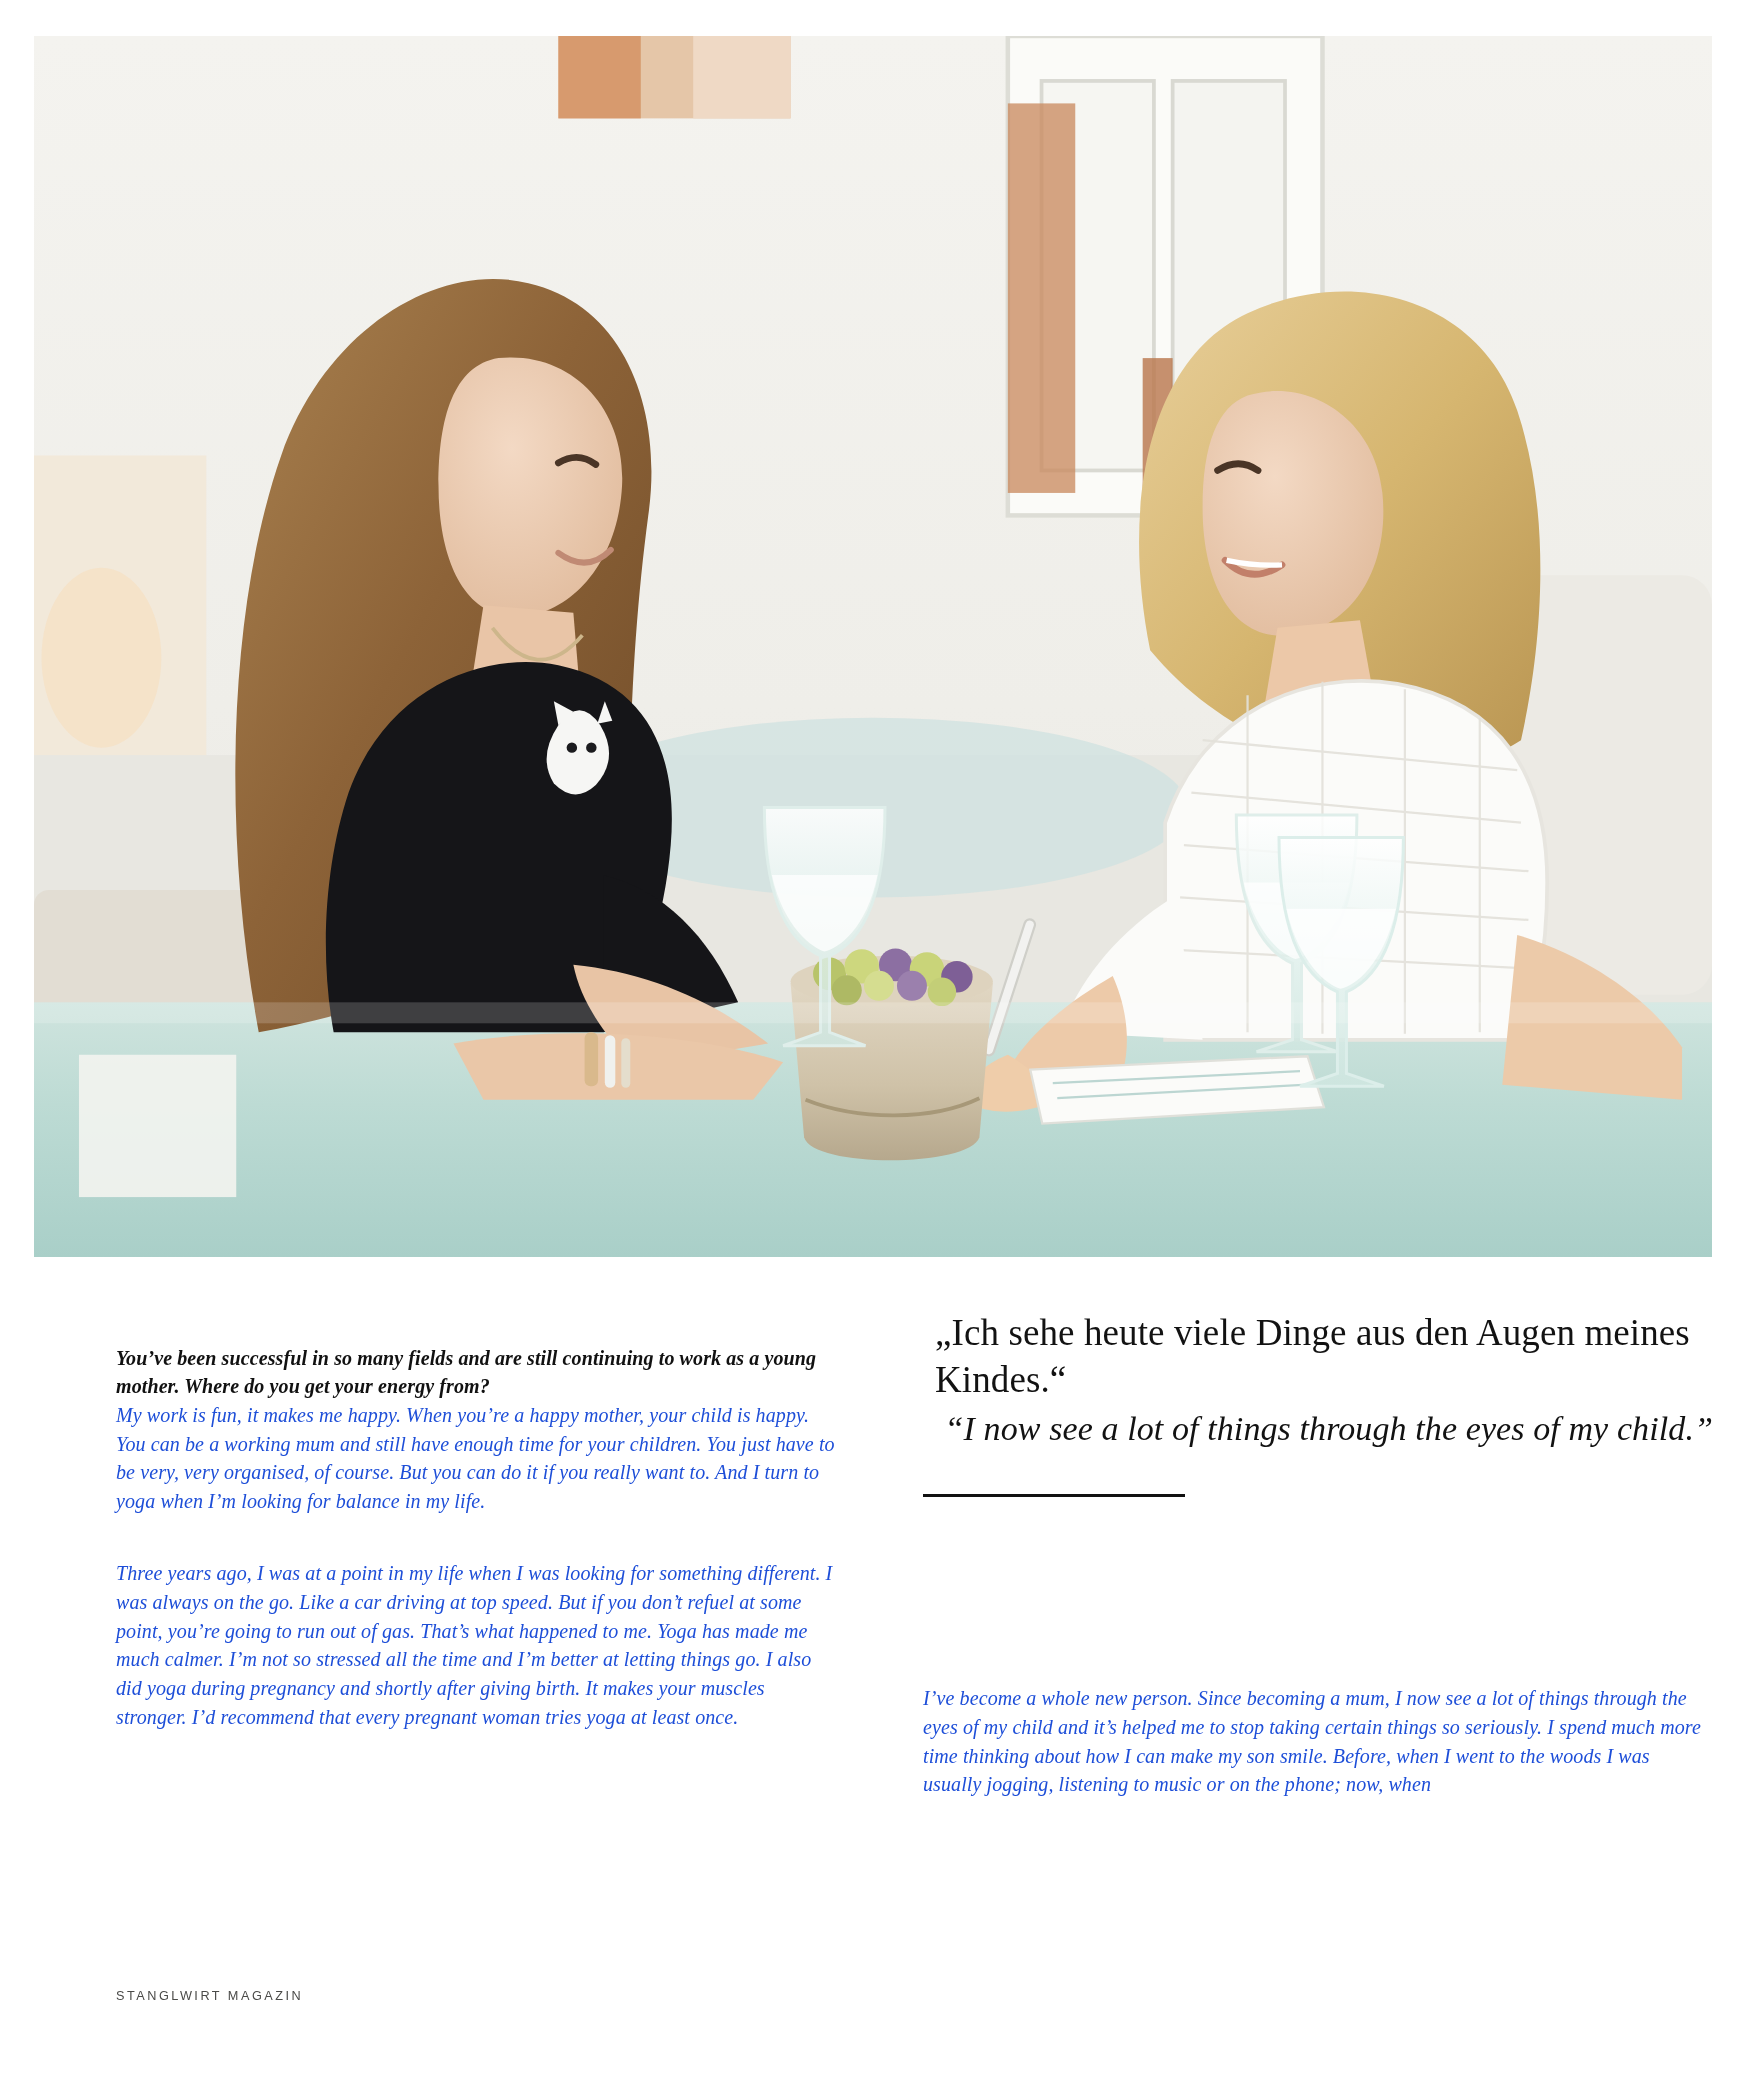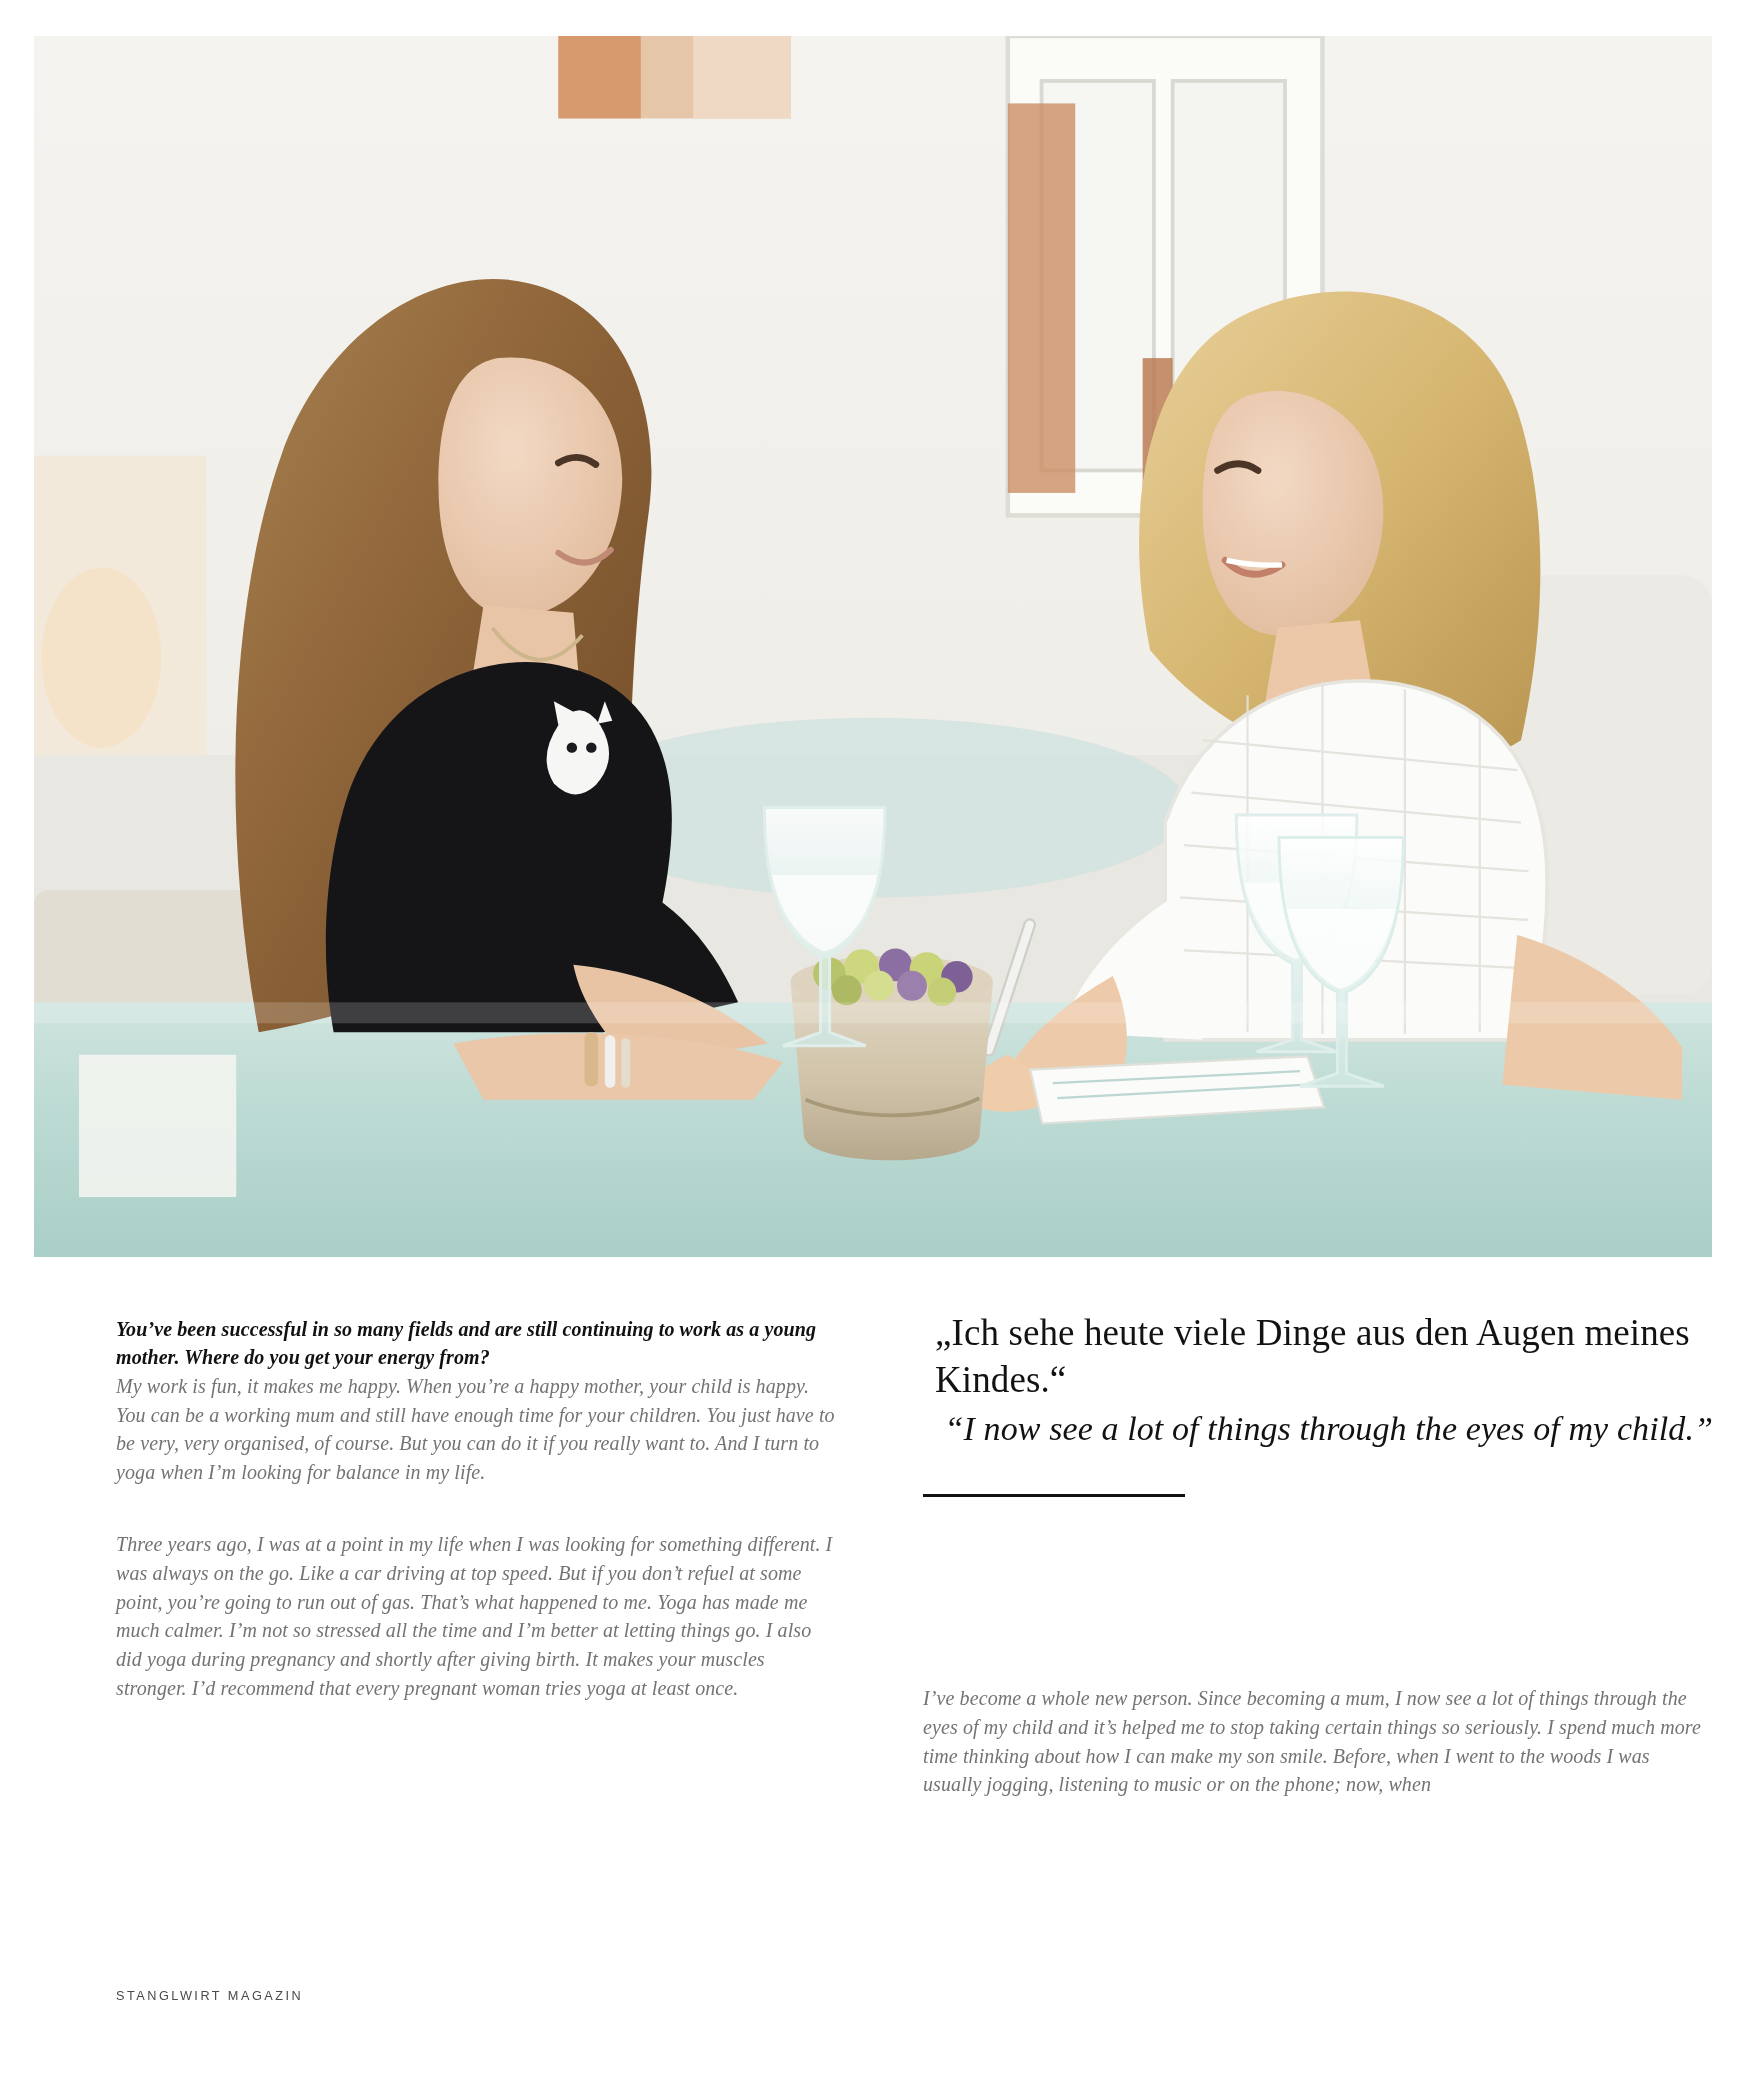--- a/index.html
+++ b/index.html
@@ -53,21 +53,21 @@
     height: 1221px;
     overflow: hidden;
     background: #dfe9e6;
   }
   .photo-svg { display: block; width: 100%; height: 100%; }
 
   
   .col-left {
     position: absolute;
     left: 116px;
-    top: 1315px;
+    top: 1344px;
     width: 719px;
   }
   .col-right {
     position: absolute;
     left: 923px;
     top: 1309px;
     width: 790px;
   }
 
   .q {
@@ -77,21 +77,21 @@
     font-size: 20px;
     line-height: 1.42;
     color: #111;
     letter-spacing: 0.1px;
   }
   .a {
     font-family: "Liberation Serif", serif;
     font-style: italic;
     font-size: 20px;
     line-height: 1.44;
-    color: #737373;
+    color: #1d4ed8;
     letter-spacing: 0.1px;
   }
   .block { margin-bottom: 0; }
   .block + .block { margin-top: 43px; }
 
   
   .pullquote {
     font-family: "Liberation Serif", serif;
   }
   .pullquote .de {

